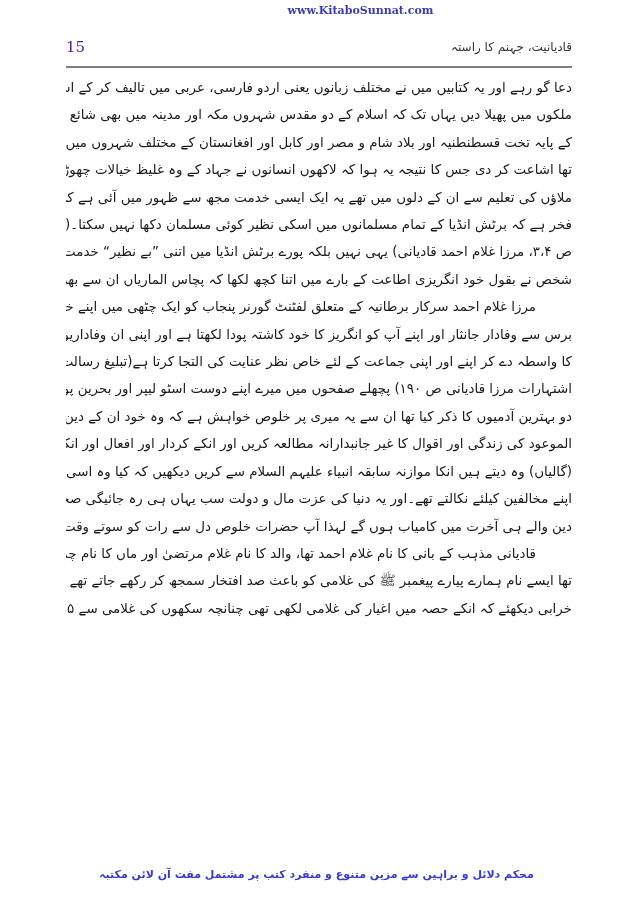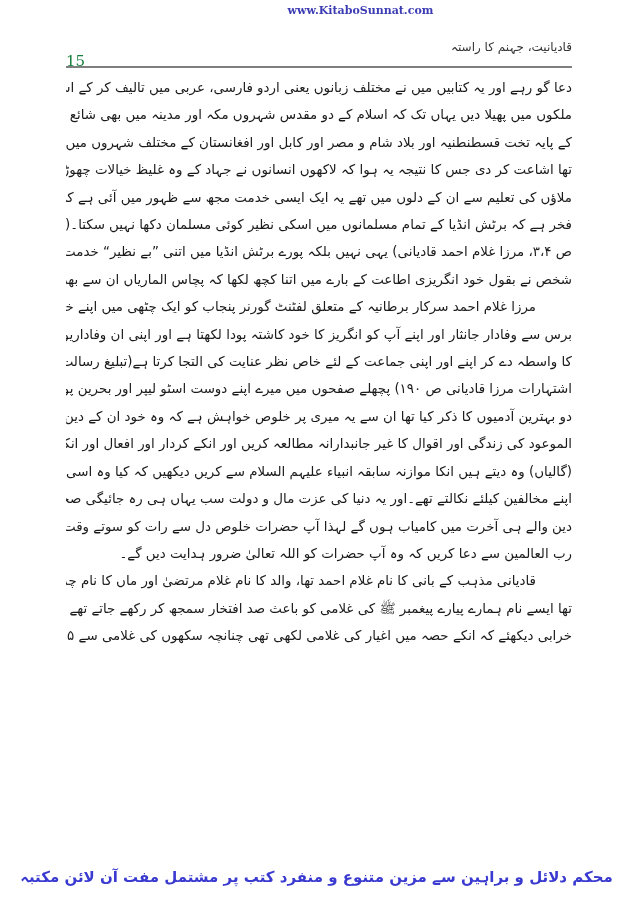--- a/index.html
+++ b/index.html
@@ -1,27 +1,27 @@
 <!DOCTYPE html>
 <html><head>
 <meta charset="utf-8">
 <style>
   html, body { margin: 0; padding: 0; background: #ffffff; }
   body { width: 633px; height: 900px; position: relative; overflow: hidden; font-family: "DejaVu Sans", sans-serif; color: #1a1a1a; }
   .site-url { position: absolute; top: 4px; left: 0; width: 633px; text-align: center; font-family: "DejaVu Serif", serif; font-weight: bold; font-size: 11px; color: #3b3bb3; padding-left: 44px; }
   .running-head { position: absolute; top: 38px; left: 66px; width: 506px; height: 20px; }
-  .page-number { position: absolute; left: 0; top: 0; font-family: "DejaVu Serif", serif; font-size: 15px; color: #15803d; margin-top: 14px; }
+  .page-number { position: absolute; left: 0; top: 0; font-family: "DejaVu Serif", serif; font-size: 15px; color: #4c1d95; }
   .book-title { position: absolute; right: 0; top: 2px; font-size: 12px; direction: rtl; color: #333; text-align: right; }
   .head-rule { position: absolute; left: 66px; top: 66px; width: 506px; height: 2px; background: #7f7f7f; }
   .body-text { position: absolute; top: 74px; left: 66px; width: 506px; direction: rtl; text-align: justify; font-size: 13.4px; line-height: 27.4px; }
   .para { margin: 0; text-align-last: right; }
   .line { display: block; white-space: nowrap; overflow: hidden; text-align: justify; text-align-last: justify; }
   .line.last { text-align-last: right; }
   .para-indent .line.first { padding-right: 36px; }
-  .footer { position: absolute; top: 868px; left: 0; width: 633px; text-align: center; direction: rtl; font-size: 15px; font-weight: bold; color: #3a3ad0; }
+  .footer { position: absolute; top: 868px; left: 0; width: 633px; text-align: center; direction: rtl; font-size: 11px; font-weight: bold; color: #3a3ad0; }
 </style>
 </head>
 <body>
 
 <div class="site-url">www.KitaboSunnat.com</div>
 
 <div class="running-head">
   <span class="page-number">15</span>
   <span class="book-title">قادیانیت، جہنم کا راستہ</span>
 </div>
@@ -41,21 +41,20 @@
   <p class="para para-indent">
     <span class="line first">مرزا غلام احمد سرکار برطانیہ کے متعلق لفٹنٹ گورنر پنجاب کو ایک چٹھی میں اپنے خاندان کو پچاس</span>
     <span class="line">برس سے وفادار جانثار اور اپنے آپ کو انگریز کا خود کاشتہ پودا لکھتا ہے اور اپنی ان وفاداریوں اور اخلاص</span>
     <span class="line">کا واسطہ دے کر اپنے اور اپنی جماعت کے لئے خاص نظر عنایت کی التجا کرتا ہے(تبلیغ رسالت جلد ۷ مجموعہ</span>
     <span class="line">اشتہارات مرزا قادیانی ص ۱۹۰) پچھلے صفحوں میں میرے اپنے دوست اسٹو لیپر اور بحرین پولس کے جو</span>
     <span class="line">دو بہترین آدمیوں کا ذکر کیا تھا ان سے یہ میری پر خلوص خواہش ہے کہ وہ خود ان کے دین اور انکے مرشد و مسیح</span>
     <span class="line">الموعود کی زندگی اور اقوال کا غیر جانبدارانہ مطالعہ کریں اور انکے کردار اور افعال اور انکے مخالفین کیلئے جو الفاظ</span>
     <span class="line">(گالیاں) وہ دیتے ہیں انکا موازنہ سابقہ انبیاء علیہم السلام سے کریں دیکھیں کہ کیا وہ اسی طرح کے گندے الفاظ</span>
     <span class="line">اپنے مخالفین کیلئے نکالتے تھے۔اور یہ دنیا کی عزت مال و دولت سب یہاں ہی رہ جائیگی صحیح عقیدے اور صحیح</span>
     <span class="line">دین والے ہی آخرت میں کامیاب ہوں گے لہذا آپ حضرات خلوص دل سے رات کو سوتے وقت اپنے</span>
-    <span class="line last">رب العالمین سے دعا کریں کہ وہ آپ حضرات کو اللہ تعالیٰ ضرور ہدایت دیں گے۔</span>
   </p>
   <p class="para para-indent">
     <span class="line first">قادیانی مذہب کے بانی کا نام غلام احمد تھا، والد کا نام غلام مرتضیٰ اور ماں کا نام چراغ بی بی</span>
     <span class="line">تھا ایسے نام ہمارے پیارے پیغمبر ﷺ کی غلامی کو باعث صد افتخار سمجھ کر رکھے جاتے تھے لیکن انکی قسمت کی</span>
     <span class="line">خرابی دیکھئے کہ انکے حصہ میں اغیار کی غلامی لکھی تھی چنانچہ سکھوں کی غلامی سے ۵ عدد گاؤں حاصل کئے اور</span>
   </p>
 </div>
 
 <div class="footer">محکم دلائل و براہین سے مزین متنوع و منفرد کتب پر مشتمل مفت آن لائن مکتبہ</div>
 

